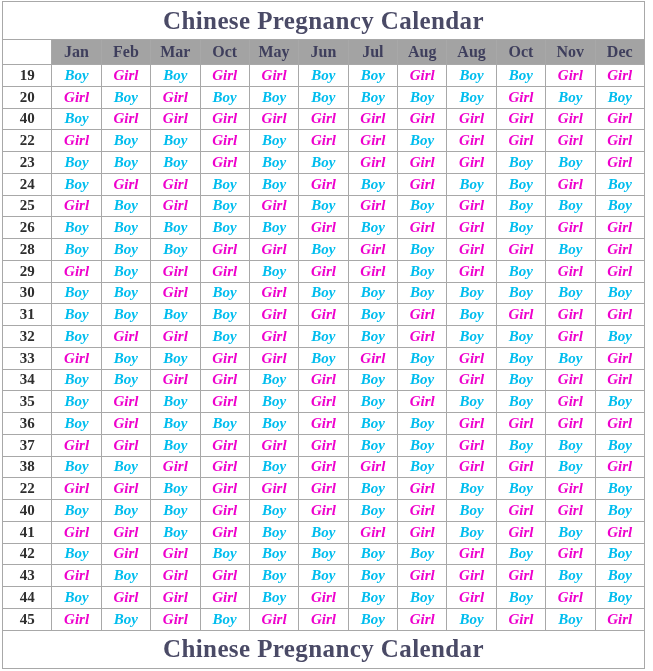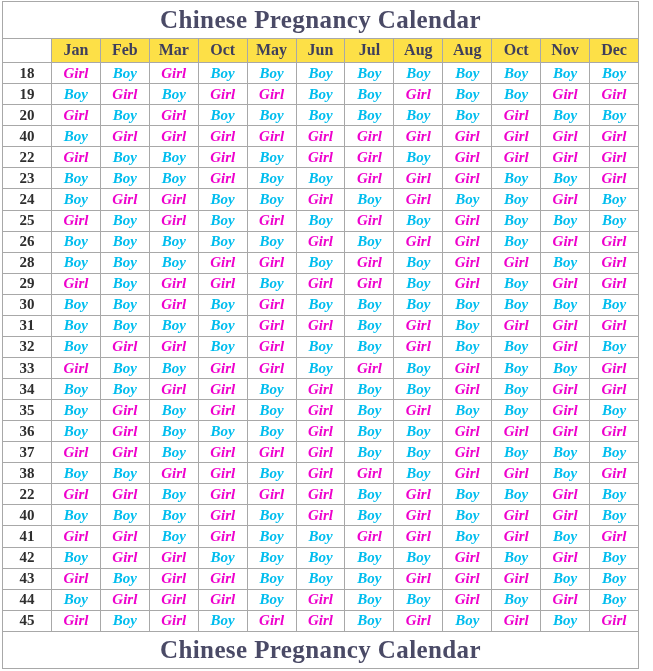--- a/index.html
+++ b/index.html
@@ -11,21 +11,21 @@
   body {
     width: 653px;
     height: 671px;
     overflow: hidden;
     font-family: "Liberation Serif", "DejaVu Serif", serif;
   }
   .calendar-wrap {
     width: 653px;
     height: 671px;
     box-sizing: border-box;
-    padding: 1px 14px 2px 2px;
+    padding: 1px 8px 2px 2px;
   }
   table.calendar {
     width: 100%;
     height: 100%;
     border-collapse: collapse;
     table-layout: fixed;
     border: 1px solid #9a9a9a;
   }
   table.calendar td,
   table.calendar th {
@@ -48,21 +48,21 @@
     background: #ffffff;
   }
   
   .month-head {
     font-family: "Liberation Serif", "DejaVu Serif", serif;
     font-weight: bold;
     font-size: 16px;
     color: #3e3e5c;
     height: 22px;
     line-height: 22px;
-    background: #fde047;
+    background: #a3a3a3;
   }
   .corner-cell {
     background: #ffffff;
   }
   
   .age-cell {
     font-family: "Liberation Serif", "DejaVu Serif", serif;
     font-weight: bold;
     font-size: 15px;
     color: #2e2e2e;
@@ -100,35 +100,20 @@
           <th class="month-head">May</th>
           <th class="month-head">Jun</th>
           <th class="month-head">Jul</th>
           <th class="month-head">Aug</th>
           <th class="month-head">Aug</th>
           <th class="month-head">Oct</th>
           <th class="month-head">Nov</th>
           <th class="month-head">Dec</th>
         </tr>
 
-      <tr class="data-row">
-          <td class="age-cell">18</td>
-          <td class="val-cell val-girl">Girl</td>
-          <td class="val-cell val-boy">Boy</td>
-          <td class="val-cell val-girl">Girl</td>
-          <td class="val-cell val-boy">Boy</td>
-          <td class="val-cell val-boy">Boy</td>
-          <td class="val-cell val-boy">Boy</td>
-          <td class="val-cell val-boy">Boy</td>
-          <td class="val-cell val-boy">Boy</td>
-          <td class="val-cell val-boy">Boy</td>
-          <td class="val-cell val-boy">Boy</td>
-          <td class="val-cell val-boy">Boy</td>
-          <td class="val-cell val-boy">Boy</td>
-        </tr>
         <tr class="data-row">
           <td class="age-cell">19</td>
           <td class="val-cell val-boy">Boy</td>
           <td class="val-cell val-girl">Girl</td>
           <td class="val-cell val-boy">Boy</td>
           <td class="val-cell val-girl">Girl</td>
           <td class="val-cell val-girl">Girl</td>
           <td class="val-cell val-boy">Boy</td>
           <td class="val-cell val-boy">Boy</td>
           <td class="val-cell val-girl">Girl</td>

